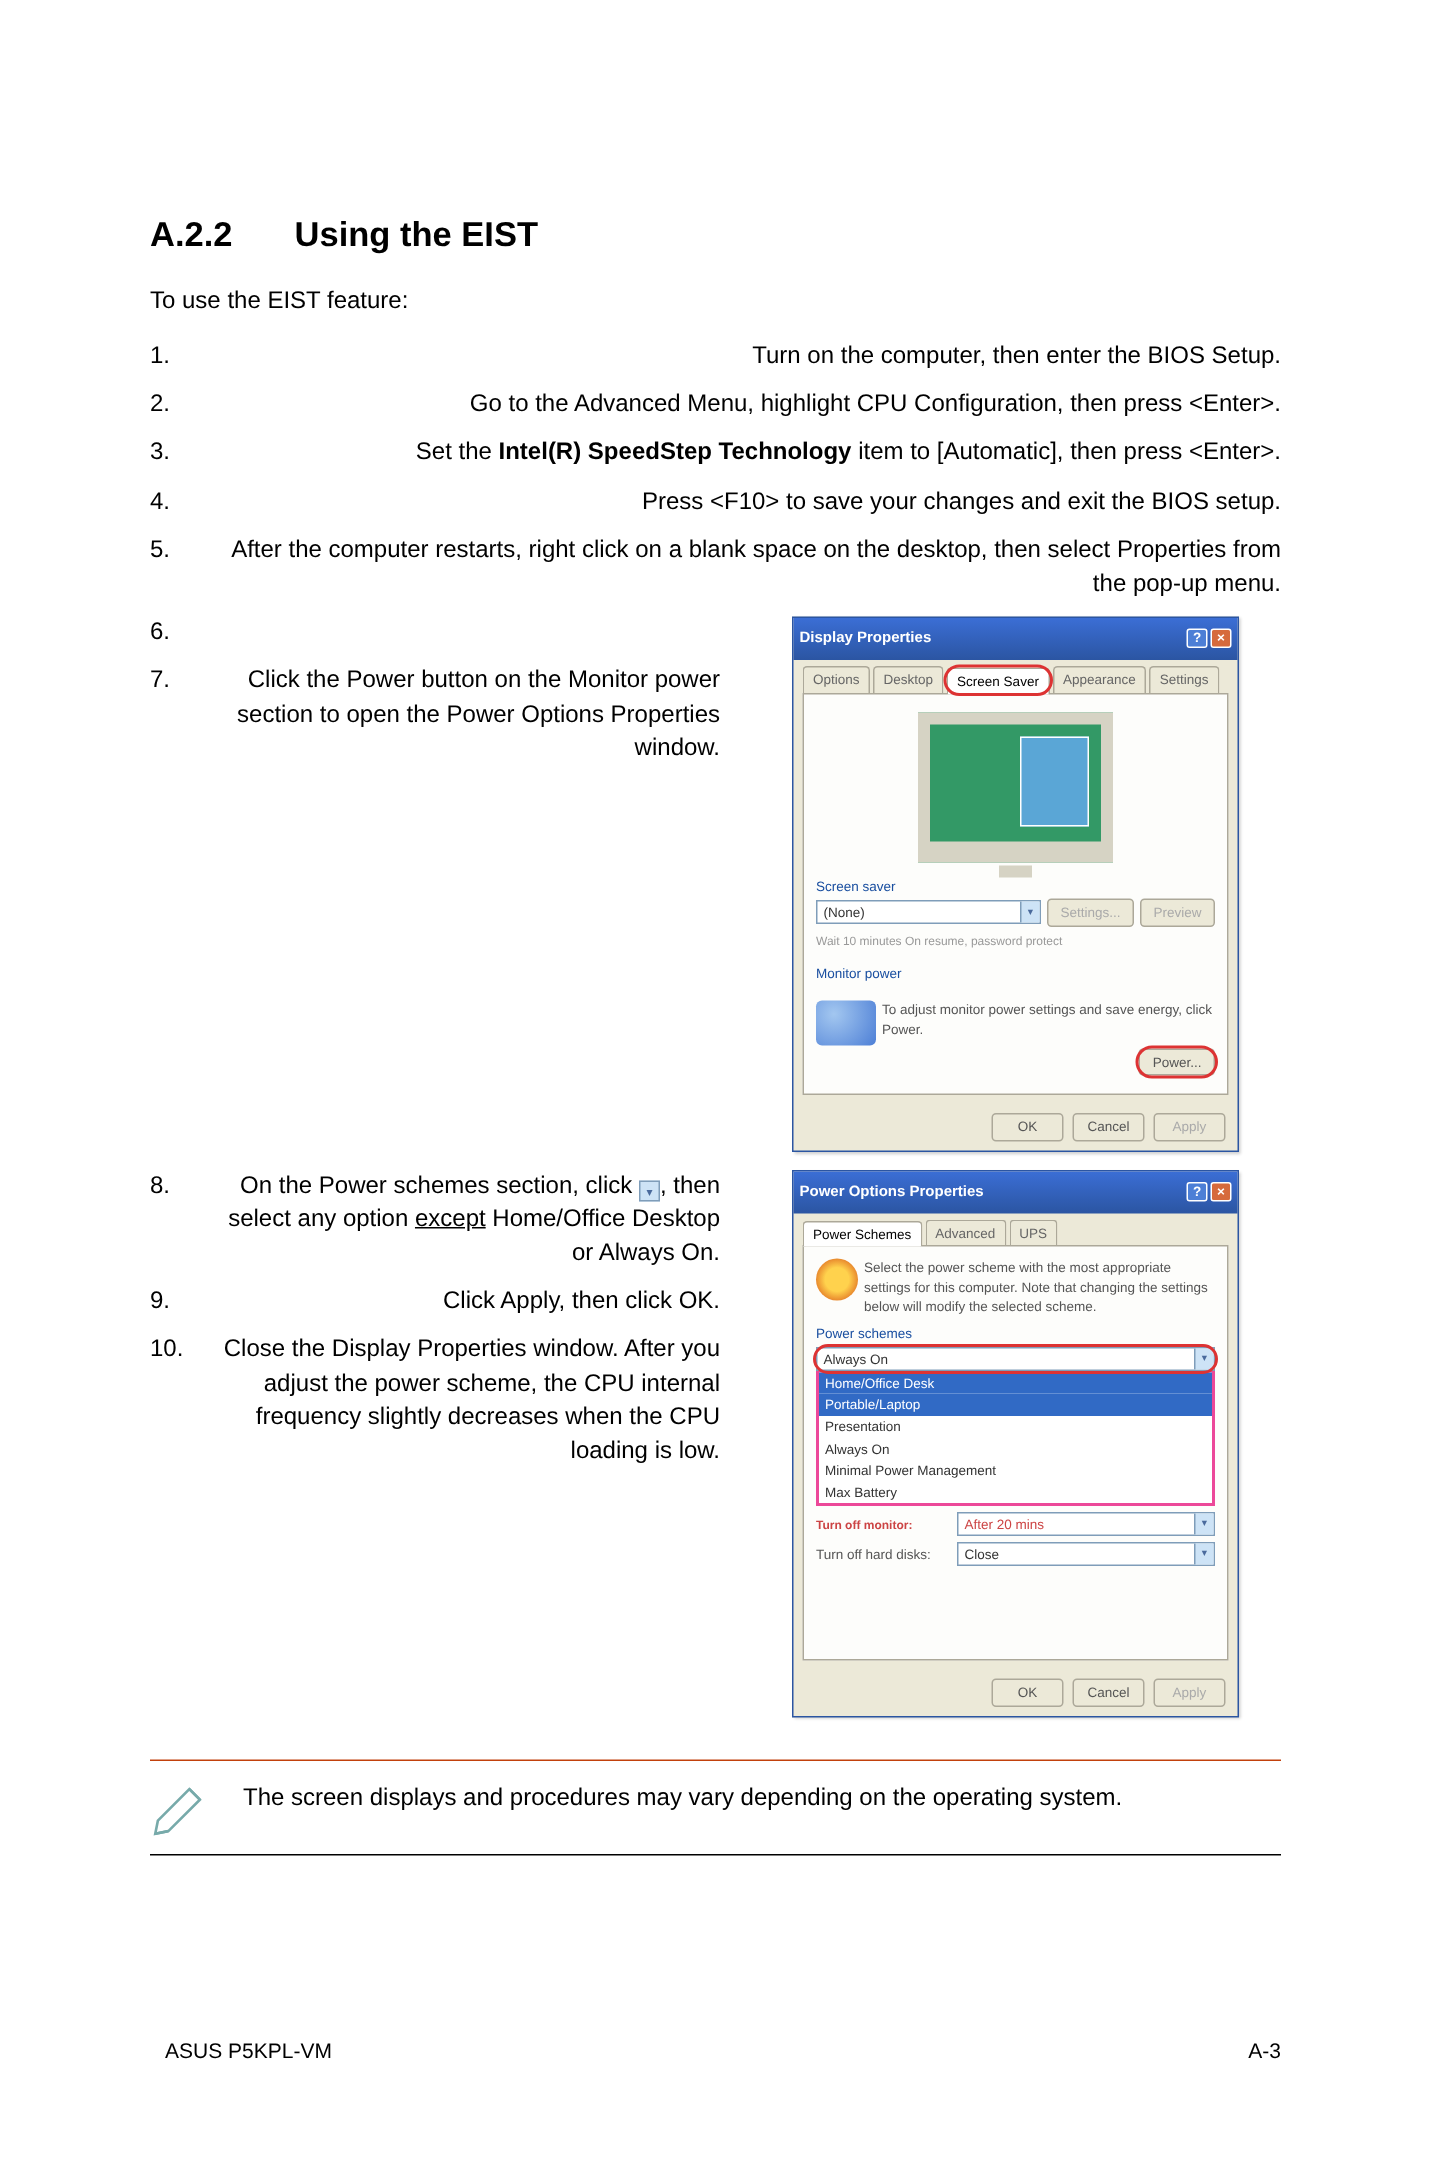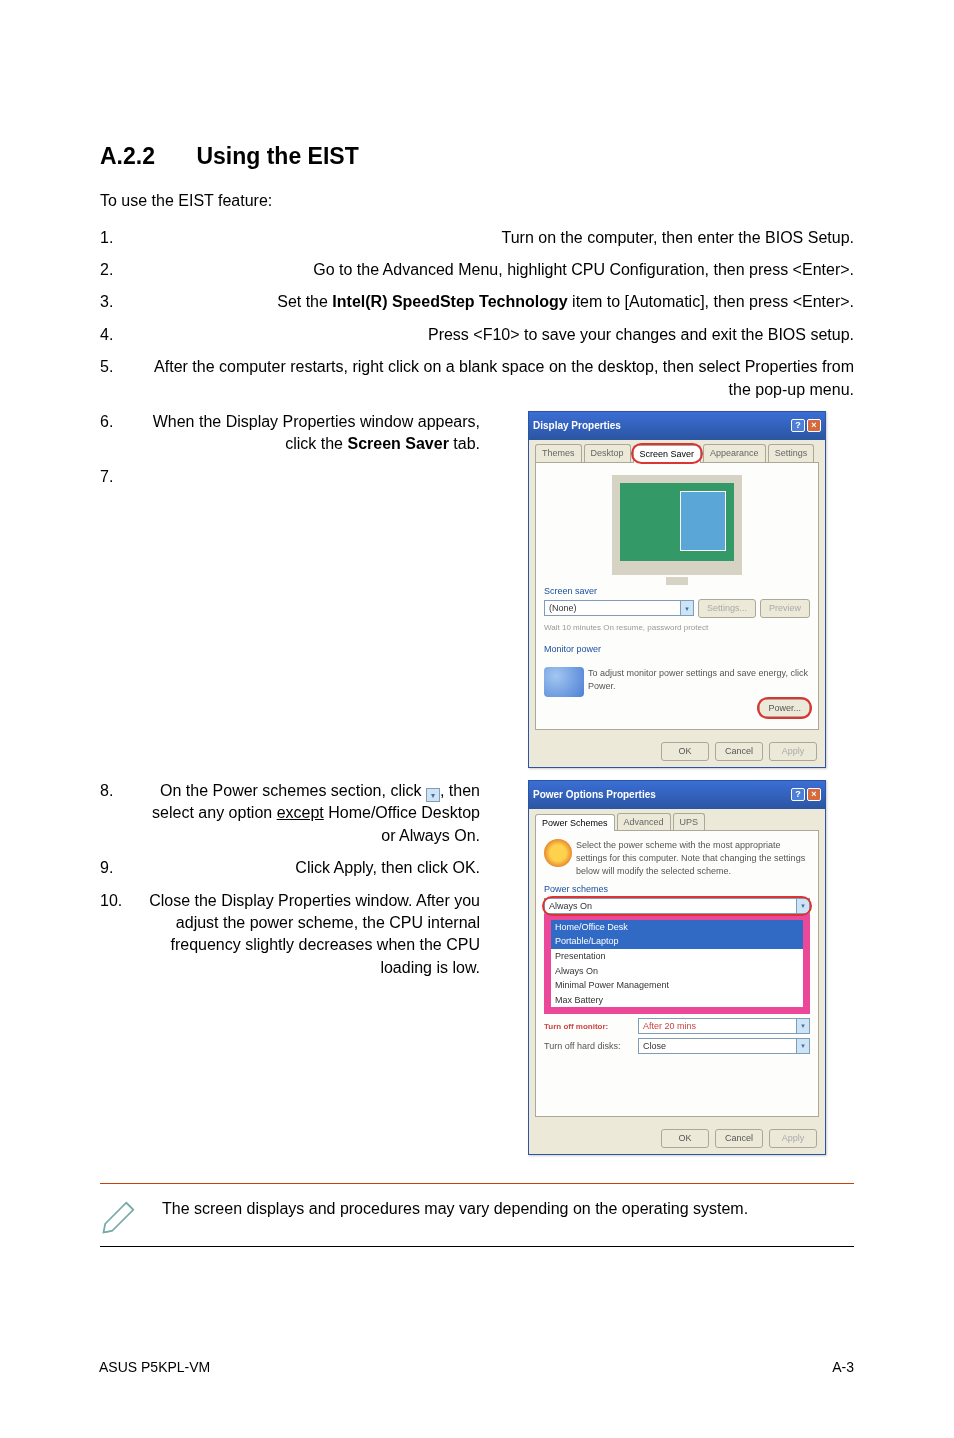--- a/index.html
+++ b/index.html
@@ -264,21 +264,21 @@
     flex: 0 0 40px;
   }
   .sun-icon {
     width: 28px;
     height: 28px;
     background: radial-gradient(circle, #ffd24d 40%, #e98b2e 70%);
     border-radius: 50%;
     flex: 0 0 28px;
   }
   .dropdown-list {
-    border: 7px solid #ec4899;
+    border: 2px solid #ec4899;
     background: #fff;
     font-size: 9px;
     margin-top: -1px;
   }
   .dropdown-list .opt {
     padding: 1px 4px;
   }
   .dropdown-list .opt.sel {
     background: #316ac5;
     color: #fff;
@@ -323,21 +323,21 @@
     width: 42px;
     height: 42px;
     flex: 0 0 42px;
   }
   .note-ic svg {
     width: 100%;
     height: 100%;
   }
   footer.pagefoot {
     position: absolute;
-    left: 99px;
+    left: 110px;
     right: 100px;
     bottom: 60px;
     display: flex;
     justify-content: space-between;
     font-size: 14px;
     color: #000;
     margin-top: 14px;
   }
   .mt { margin-top: 10px; }
   .sep-blue { color: #1a4fa0; font-size: 9px; margin: 6px 0 2px 0; }
@@ -376,41 +376,39 @@
     <span class="n">5.</span>
     <span class="t">After the computer restarts, right click on a blank space on the desktop, then select Properties from the pop-up menu.</span>
   </li>
 </ol>
 
 <div class="twocol">
   <div class="left">
     <ol class="steps">
       <li>
         <span class="n">6.</span>
-        <span class="t">
-          <span>When the Display Properties window appears, click the </span><span class="bold">Screen Saver</span><span> tab.</span>
-        </span>
       </li>
       <li>
         <span class="n">7.</span>
+        <span class="t">Click the Power button on the Monitor power section to open the Power Options Properties window.</span>
       </li>
     </ol>
   </div>
   <div class="right">
 
     <div class="dialog">
       <div class="titlebar">
         <span>Display Properties</span>
         <span class="winbtns">
           <span class="winbtn help">?</span>
           <span class="winbtn">×</span>
         </span>
       </div>
       <div class="tabs">
-        <span class="tab">Themes</span>
+        <span class="tab">Options</span>
         <span class="tab">Desktop</span>
         <span class="tab highlighted">Screen Saver</span>
         <span class="tab">Appearance</span>
         <span class="tab">Settings</span>
       </div>
       <div class="body">
         <div class="monitor-preview">
           <div class="monitor-inner"></div>
         </div>
         <div class="fieldset-label">Screen saver</div>

